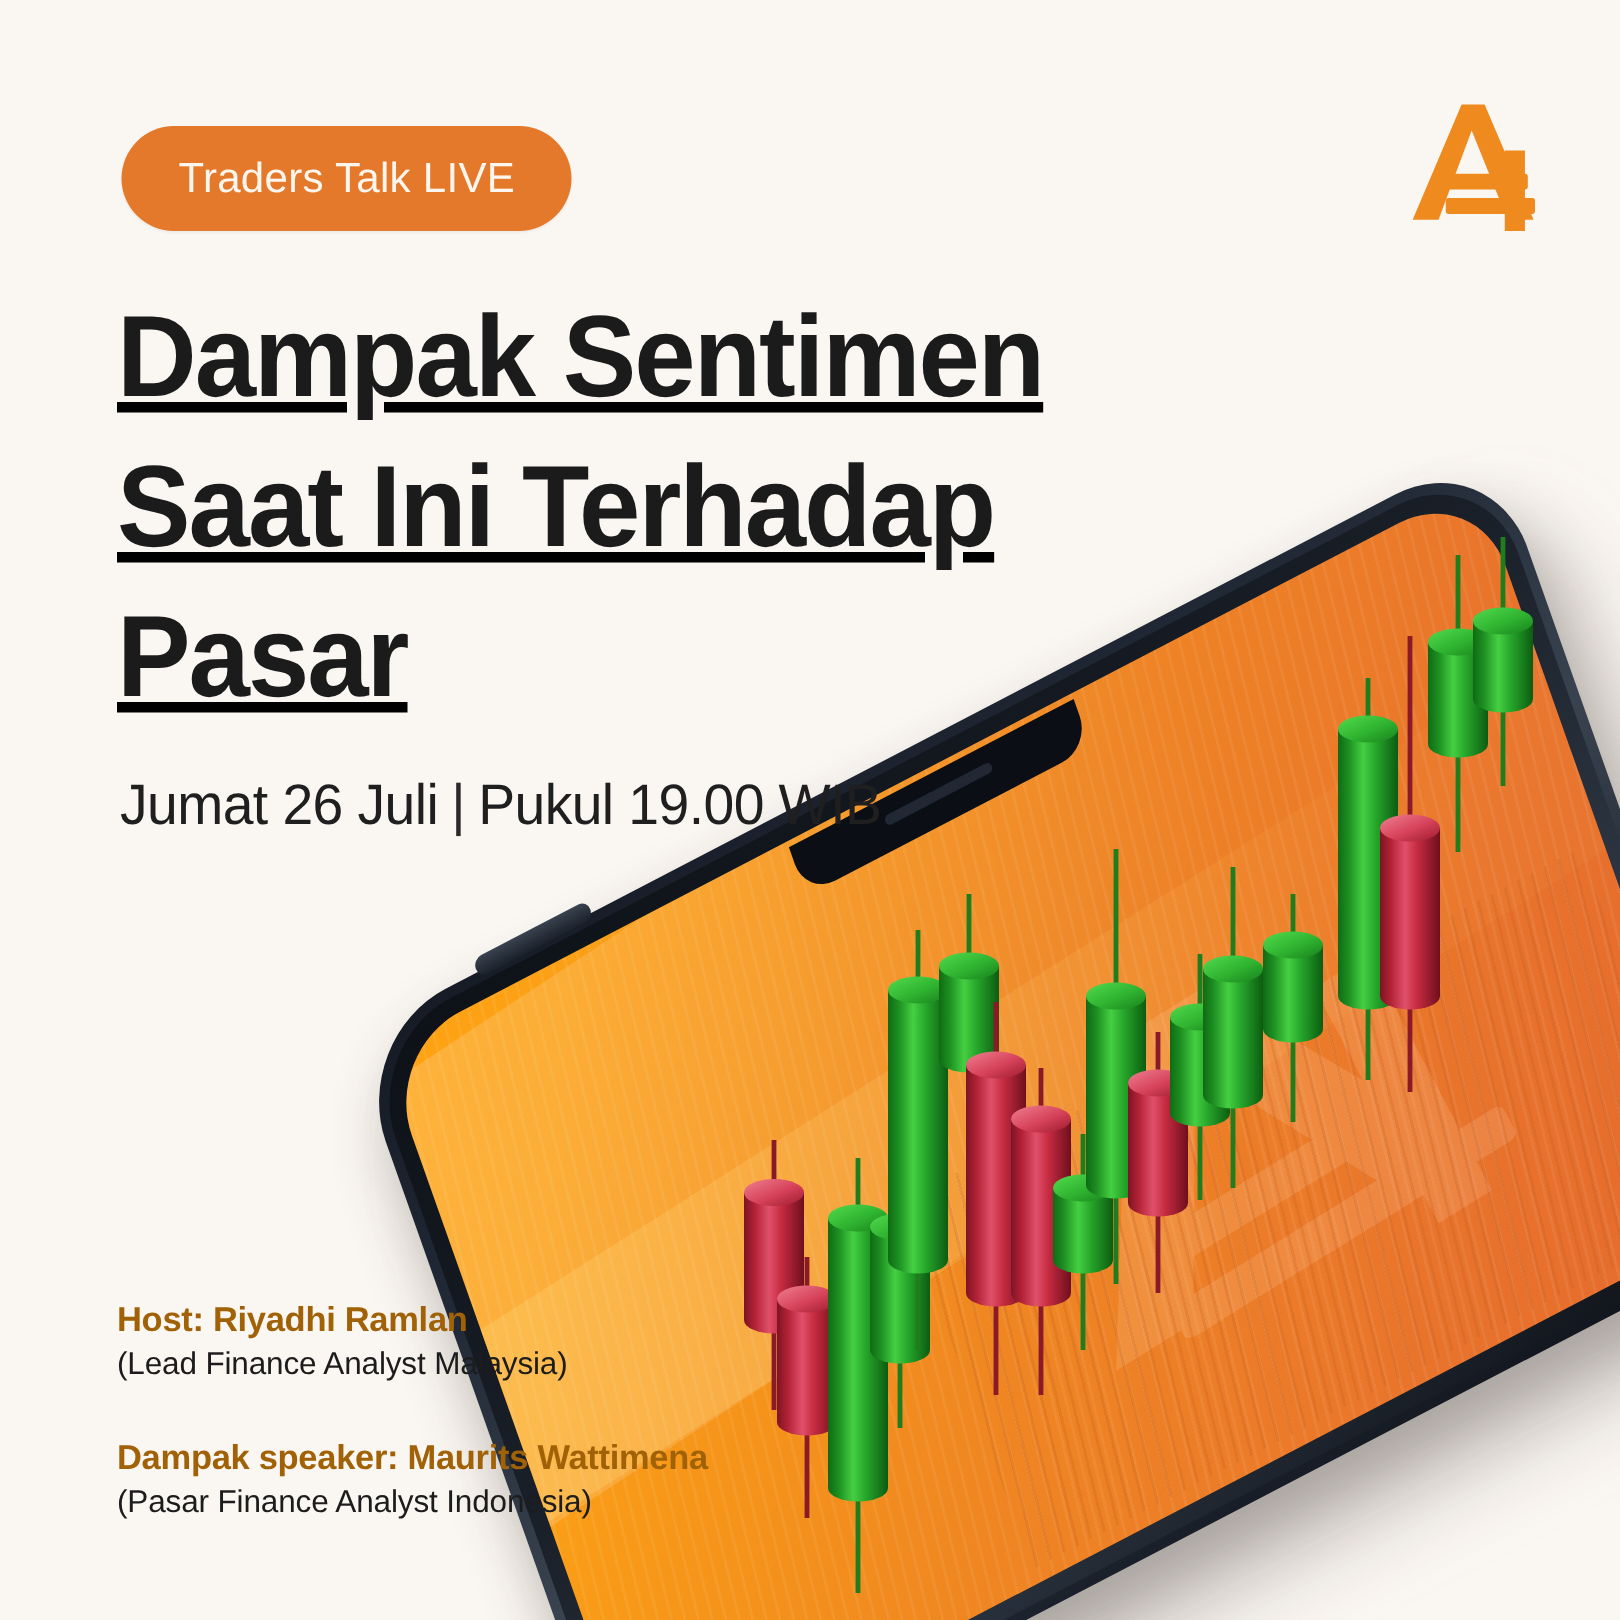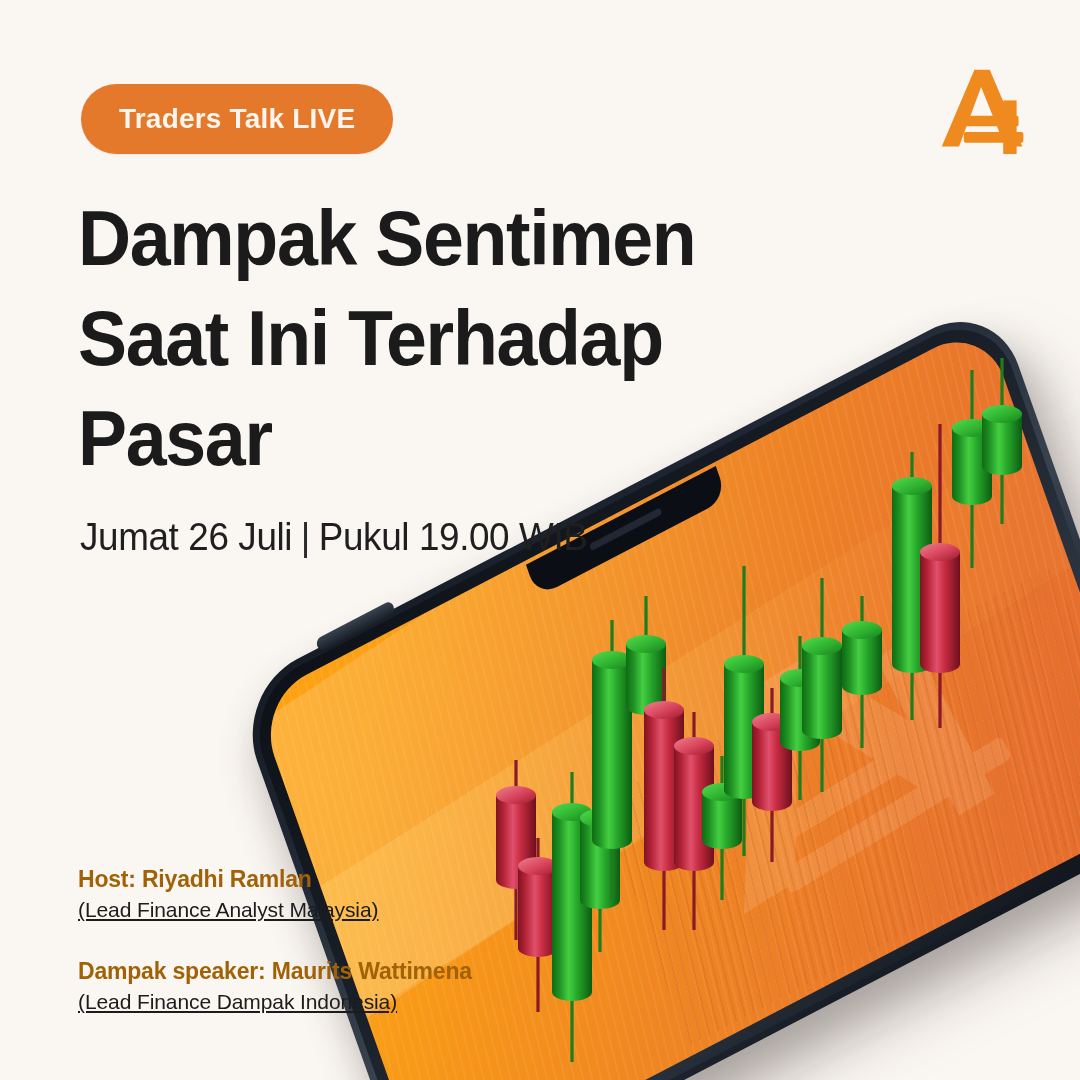--- a/index.html
+++ b/index.html
@@ -14,50 +14,51 @@
   
   .badge{
     position:absolute;left:81px;top:84px;
     height:70px;padding:0 38px;
     display:flex;align-items:center;justify-content:center;
     background:#e5792b;border-radius:36px;
     box-shadow:0 1px 2px rgba(0,0,0,.06);
     z-index:40;
   }
   .badge span{
-    color:#fdf6ee;font-size:28px;font-weight:bold;
+    color:#fdf6ee;font-size:28px;font-weight:normal;
     letter-spacing:.2px;white-space:nowrap;
     font-family:"Liberation Sans", sans-serif;
   }
 
   
   .logo{position:absolute;right:48px;top:62px;width:96px;height:92px;z-index:40;}
 
   
   .headline{
     position:absolute;left:78px;top:188px;z-index:35;
     width:720px;
+    text-decoration:underline;
   }
   .headline div{
     font-size:77px;line-height:100px;font-weight:bold;
     color:#1b1b1c;letter-spacing:-1.4px;
     white-space:nowrap;
     transform:scaleX(.955);transform-origin:left center;
   }
   .subtitle{
     position:absolute;left:80px;top:516px;z-index:35;
     font-size:38px;color:#1f1f20;letter-spacing:-.4px;white-space:nowrap;
     transform:scaleX(.97);transform-origin:left center;
   }
   .subtitle .sep{padding:0 9px;font-weight:300;color:#2a2a2b;}
 
   
   .credits{position:absolute;left:78px;top:866px;z-index:38;}
   .cr-name{font-size:23px;font-weight:bold;color:#a16207;letter-spacing:-.2px;white-space:nowrap;}
-  .cr-role{font-size:21px;color:#1c1c1d;letter-spacing:-.1px;white-space:nowrap;margin-top:5px;text-decoration:underline;}
+  .cr-role{font-size:21px;color:#1c1c1d;letter-spacing:-.1px;white-space:nowrap;margin-top:5px;}
   .cr-gap{height:36px;}
 
   
   .phone-wrap{
     position:absolute;left:286px;top:556px;width:900px;height:620px;
     z-index:10;
     transform:rotate(-27.5deg) skewX(-8deg);
     transform-origin:30% 40%;
   }
   .phone-shadow{
@@ -339,16 +340,16 @@
 
   <div class="subtitle">
     <span>Jumat 26 Juli</span><span class="sep">|</span><span>Pukul 19.00 WIB</span>
   </div>
 
   <div class="credits">
     <div class="cr-name">Host: Riyadhi Ramlan</div>
     <div class="cr-role">(Lead Finance Analyst Malaysia)</div>
     <div class="cr-gap"></div>
     <div class="cr-name">Dampak speaker: Maurits Wattimena</div>
-    <div class="cr-role">(Lead Finance Dampak Indonesia)</div>
+    <div class="cr-role">(Pasar Finance Analyst Indonesia)</div>
   </div>
 
 </div>
 
 </body></html>

